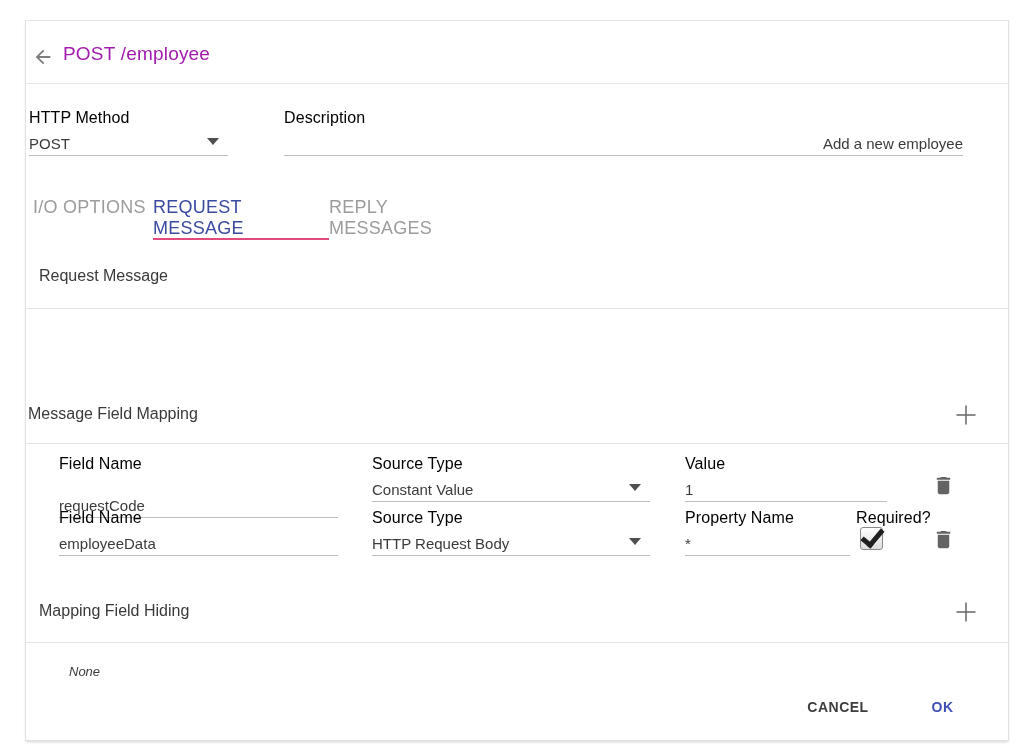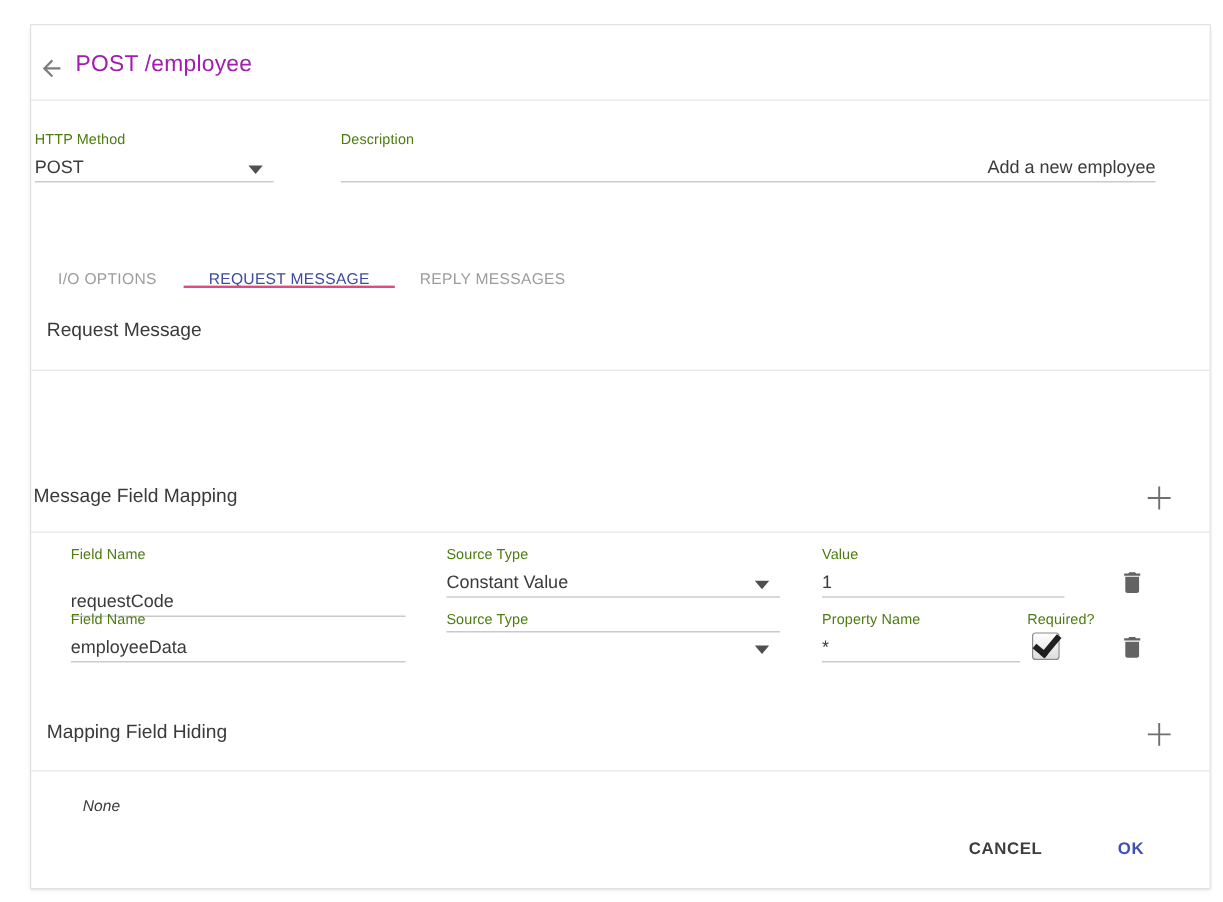--- a/index.html
+++ b/index.html
@@ -6,28 +6,28 @@
   .page{position:relative;width:1019px;height:752px;background:#ffffff;
         font-family:"Liberation Sans","DejaVu Sans",sans-serif;overflow:hidden;}
   .card{position:absolute;left:25px;top:20px;width:984px;height:721px;background:#fff;
         border:1px solid #e2e2e2;box-shadow:0 2px 3px -1px rgba(0,0,0,.18);box-sizing:border-box;}
   .abs{position:absolute;}
   
   .title{font-size:19px;color:#a21caf;letter-spacing:.2px;}
   .hdr-divider{left:0;right:0;top:62px;height:1px;background:#e7e7e7;}
   .backbtn{left:4px;top:23px;width:26px;height:26px;display:flex;align-items:center;justify-content:center;cursor:pointer;background:none;border:none;padding:0;}
   
-  .flabel{font-size:12px;color:#4d7c0f;letter-spacing:.1px;}
+  .flabel{font-size:16px;color:#000000;letter-spacing:.1px;}
   .fvalue{font-size:15px;color:#3b3b3b;white-space:nowrap;}
   .uline{height:1px;background:#bdbdbd;}
   .divider{left:0;right:0;height:1px;background:#e5e5e5;}
   .caret{width:0;height:0;border-left:6px solid transparent;border-right:6px solid transparent;border-top:7px solid #4f4f4f;}
   
   .tabs{left:0;top:172px;height:47px;display:flex;}
-  .tab{display:flex;align-items:flex-end;justify-content:center;font-size:13px;letter-spacing:.25px;
+  .tab{display:flex;align-items:flex-start;justify-content:center;font-size:18px;letter-spacing:.25px;
        color:#9c9c9c;position:relative;cursor:pointer;padding-top:4px;box-sizing:border-box;}
   .tab.active{color:#3a4a9f;}
   .tab-ink{position:absolute;left:0;right:0;bottom:0;height:2px;background:#e04a7c;}
   
   .sect{font-size:16px;color:#3a3a3a;}
   .plusbtn{width:26px;height:26px;display:flex;align-items:center;justify-content:center;cursor:pointer;background:none;border:none;padding:0;}
   
   .actbtn{height:36px;display:flex;align-items:center;justify-content:center;font-size:14px;
           font-weight:bold;letter-spacing:.5px;cursor:pointer;background:none;border:none;border-radius:2px;}
   .cancel{color:#3d3d3d;}
@@ -123,20 +123,21 @@
       </span>
     </button>
 
     <div class="abs" style="left:33px;top:488px;width:279px;">
       <div class="flabel">Field Name</div>
       <div class="fvalue" style="margin-top:8px;">employeeData</div>
       <div class="uline" style="margin-top:3px;"></div>
     </div>
     <div class="abs" style="left:346px;top:488px;width:278px;">
       <div class="flabel">Source Type</div>
+      <div class="fvalue" style="margin-top:8px;">HTTP Request Body</div>
       <span class="caret abs" style="left:257px;top:29px;"></span>
       <div class="uline" style="margin-top:3px;"></div>
     </div>
     <div class="abs" style="left:659px;top:488px;width:165px;">
       <div class="flabel">Property Name</div>
       <div class="fvalue" style="margin-top:8px;">*</div>
       <div class="uline" style="margin-top:3px;"></div>
     </div>
     <div class="abs flabel" style="left:830px;top:488px;">Required?</div>
     <div class="abs cbx" style="left:834px;top:506px;">

